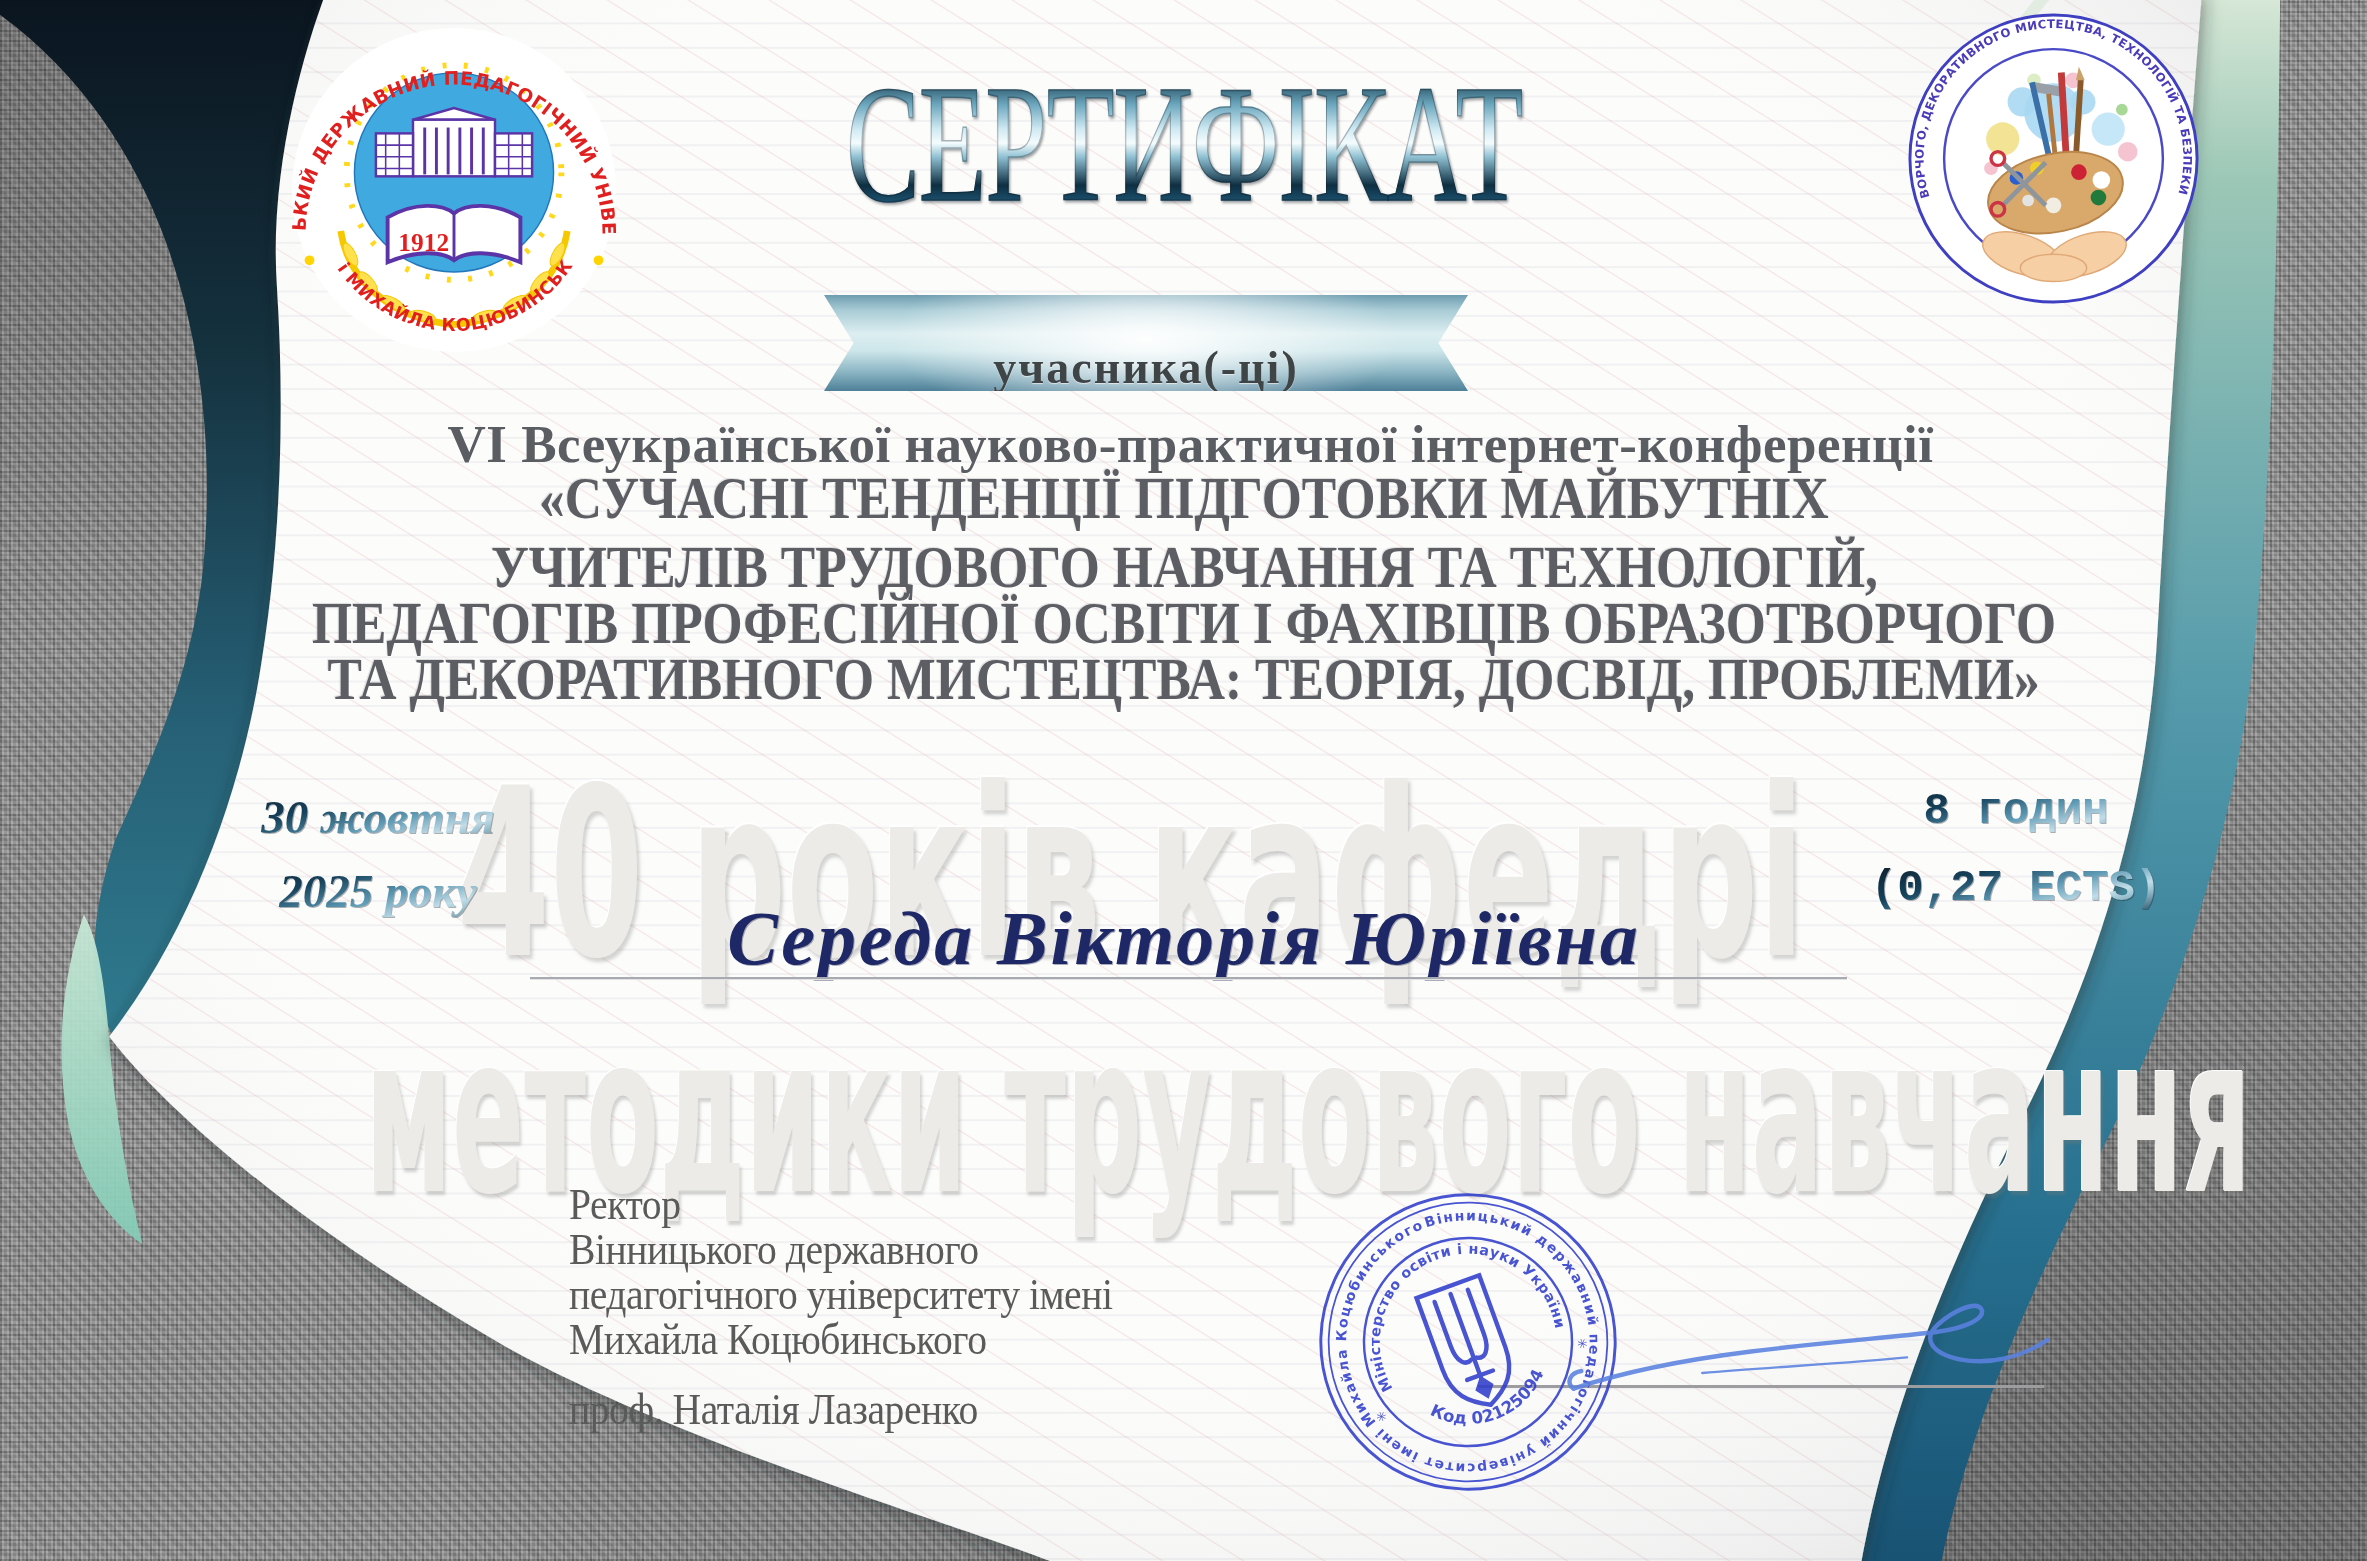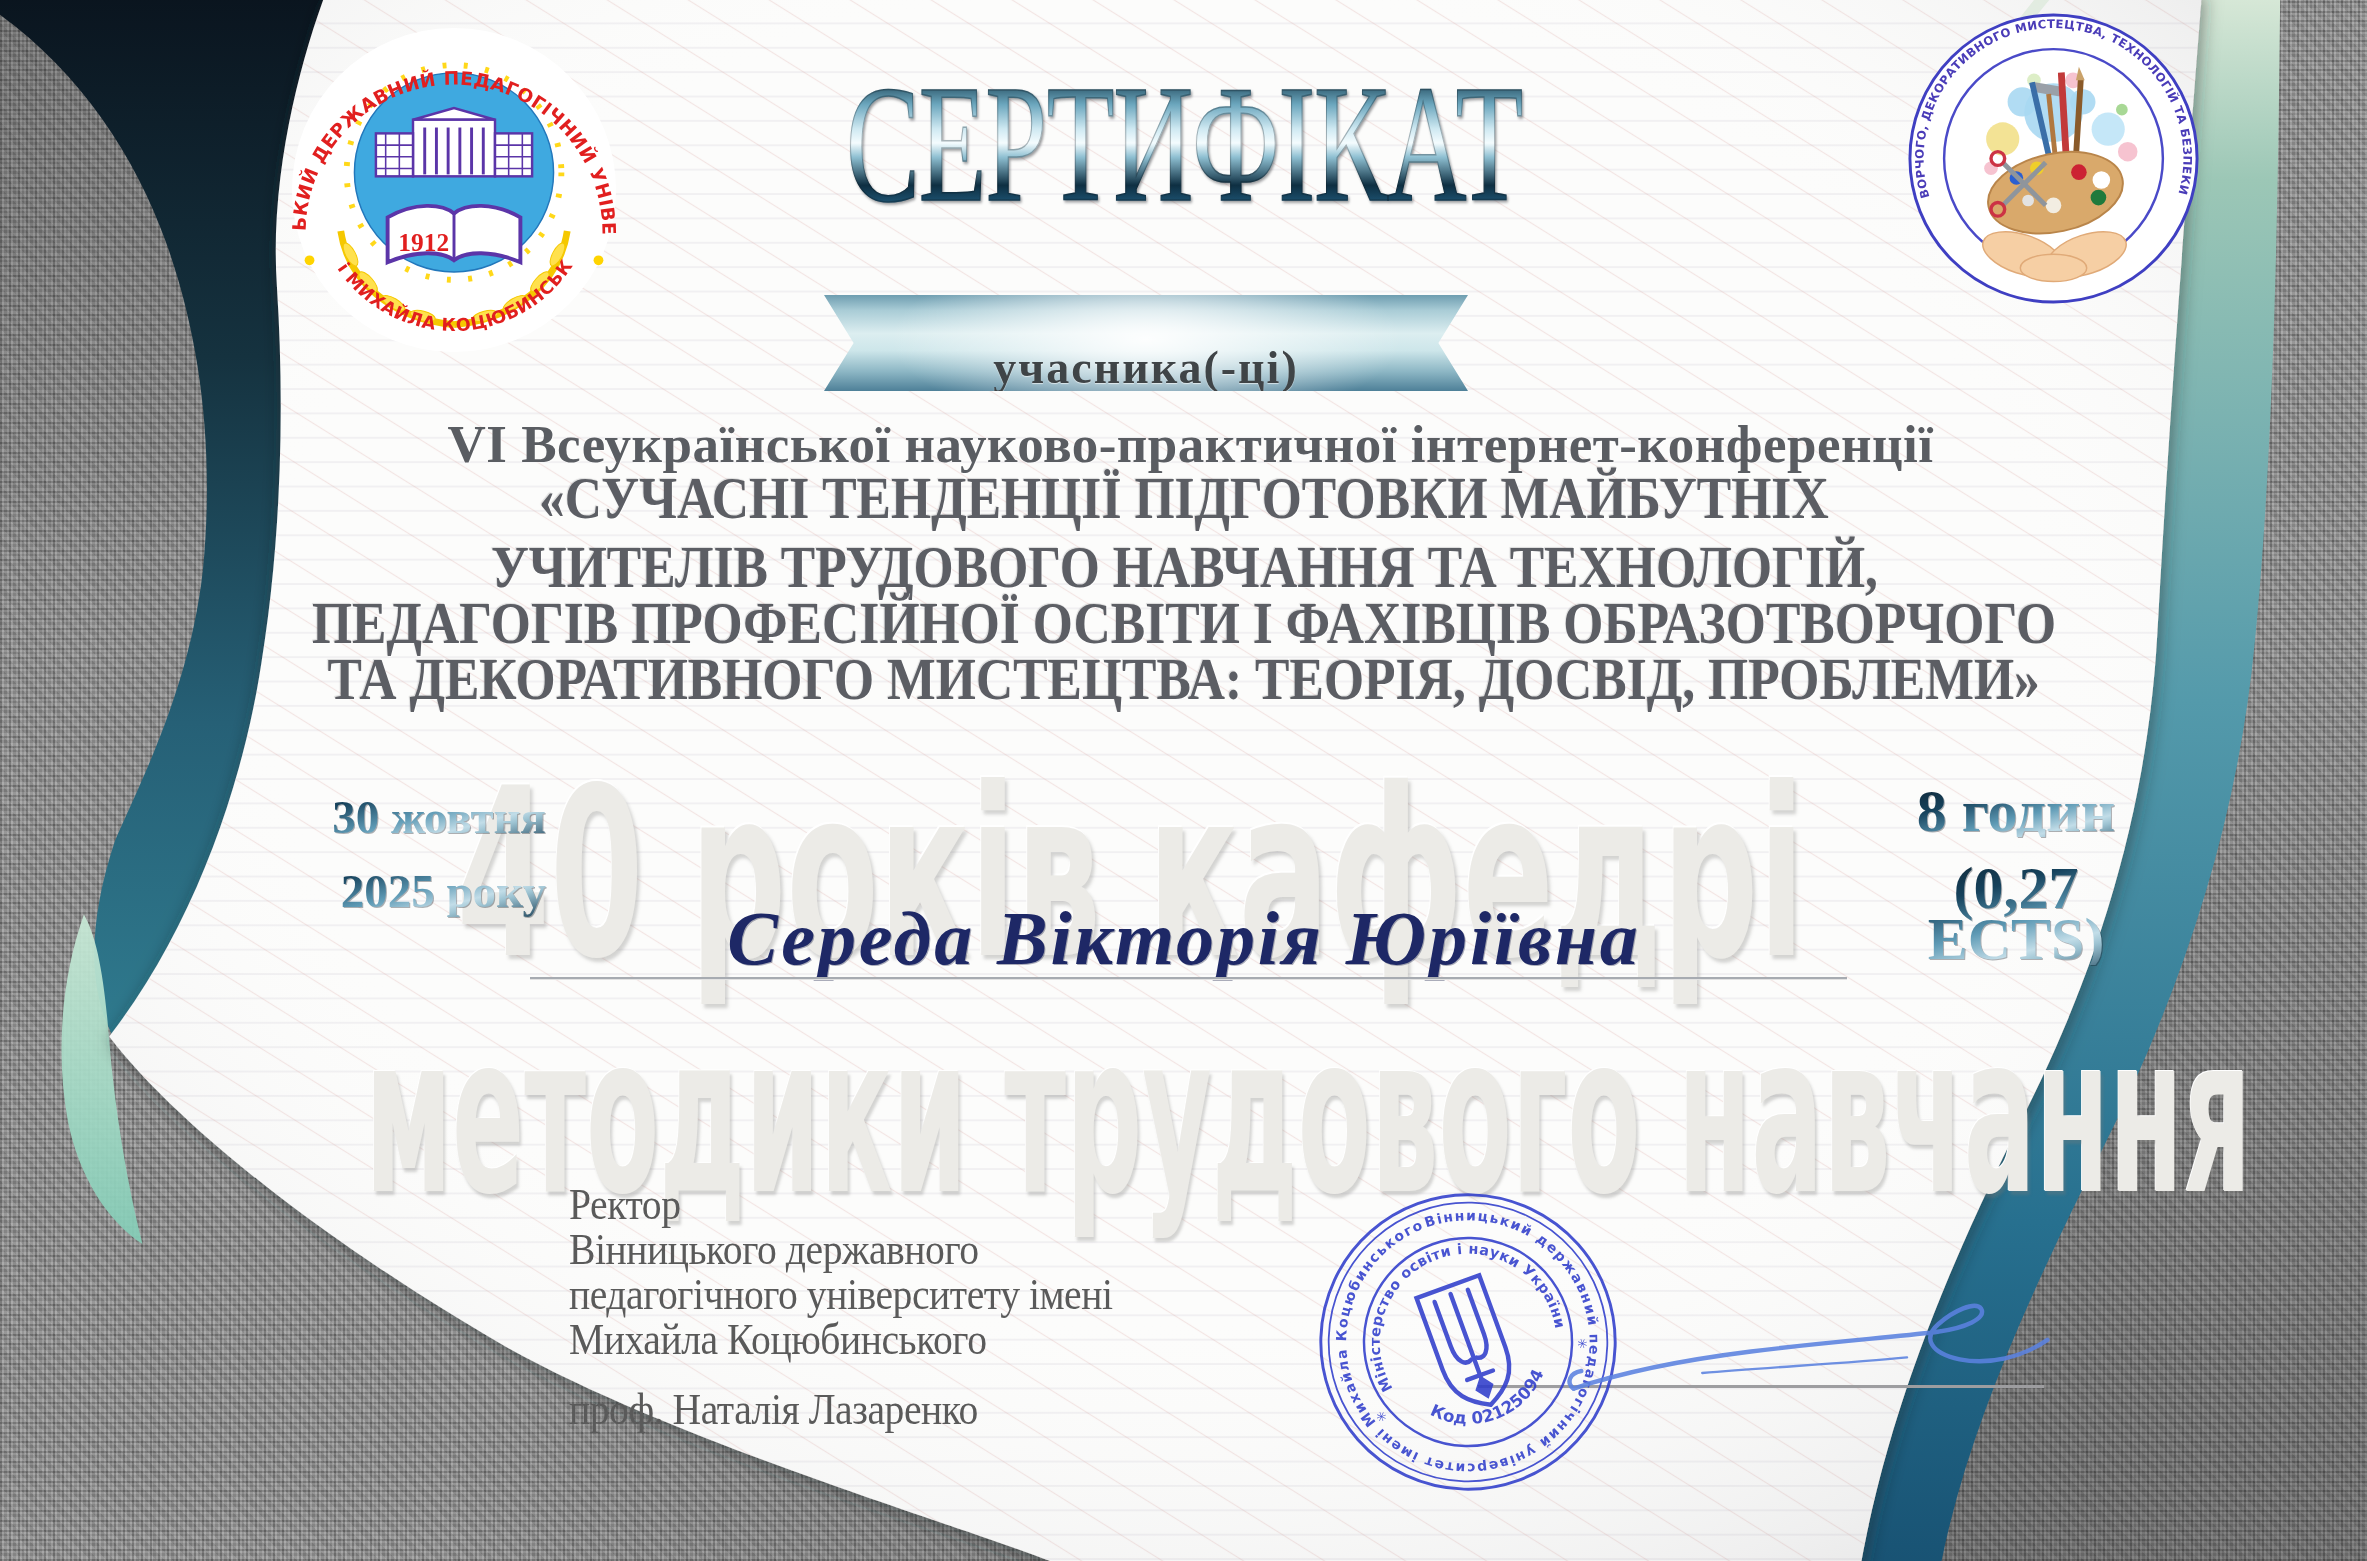--- a/index.html
+++ b/index.html
@@ -52,25 +52,25 @@
   }
   .wm1{top:737px;left:-53px;} .wm1 > span{transform:scale(.92,1.6);}
   .wm2{top:987px;left:15.6px;} .wm2 > span{transform:scale(.73,1.5);}
 
   .metal{
     font-weight:bold;font-family:"Liberation Serif",serif;
     background-image:linear-gradient(165deg,#0c1b26 0%,#16425c 32%,#5e9ab5 55%,#c2dde8 72%,#9dc3d2 78%,#133950 100%);
     -webkit-background-clip:text;background-clip:text;color:transparent;
     filter:drop-shadow(1px 1px 0.5px rgba(20,30,40,.35));
   }
-  .date-block{left:224px;top:790px;width:322px;text-align:right;}
+  .date-block{left:217px;top:790px;width:322px;text-align:center;font-style:italic;}
   .date-block div{font-size:47px;line-height:55px;}
   .date-block div+div{margin-top:19px;}
   .credit-block{left:1865px;top:786px;width:302px;text-align:center;}
-  .credit-block div{font-size:60px;line-height:51px;}
+  .credit-block div{font-size:44px;line-height:51px;font-family:Liberation Mono, monospace;}
   .credit-block div+div{margin-top:26px;}
 
   .name-row{top:895px;}
   .name-row > span{font:bold italic 76px "Liberation Serif",serif;color:#1e2866;letter-spacing:2.9px;text-shadow:1px 1px 0 rgba(17,23,63,.35);}
   .name-underline{left:530px;top:977px;width:1317px;height:2px;background:#a7abb1;box-shadow:0 1px 0 #e2e2e2;}
 
   .sig{left:569px;top:1182px;font:44px/45px "Liberation Serif",serif;color:#5a5a5a;transform:scaleX(.9);transform-origin:0 0;letter-spacing:-0.5px;white-space:nowrap;}
   .sig .signer{margin-top:25px;}
   .sig-line{left:1478px;top:1385px;width:566px;height:2.9px;background:#9d9da0;}
 

